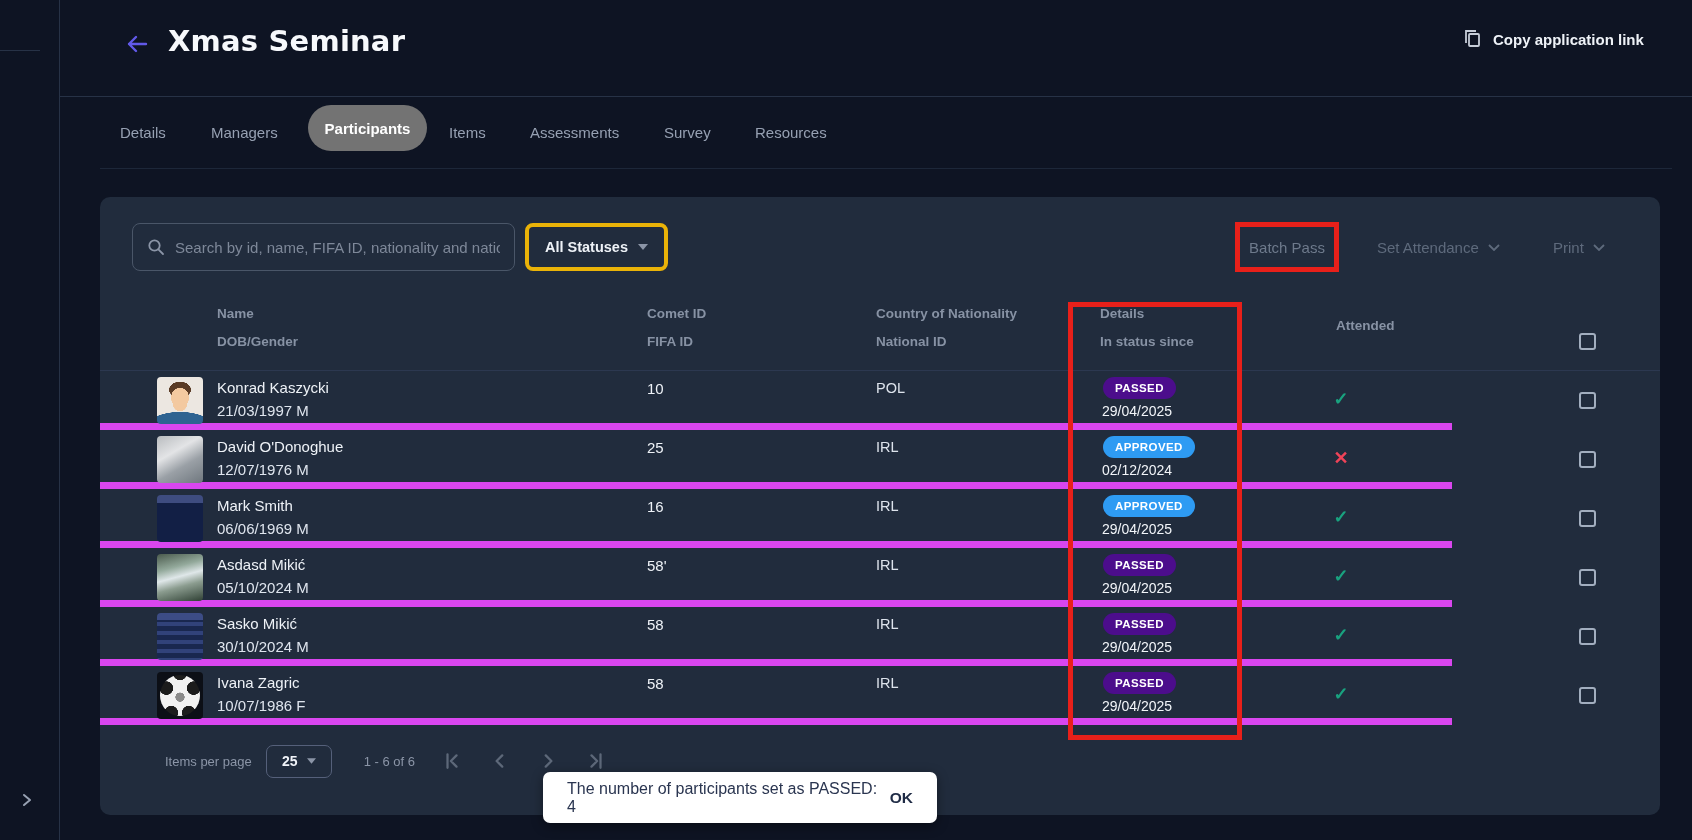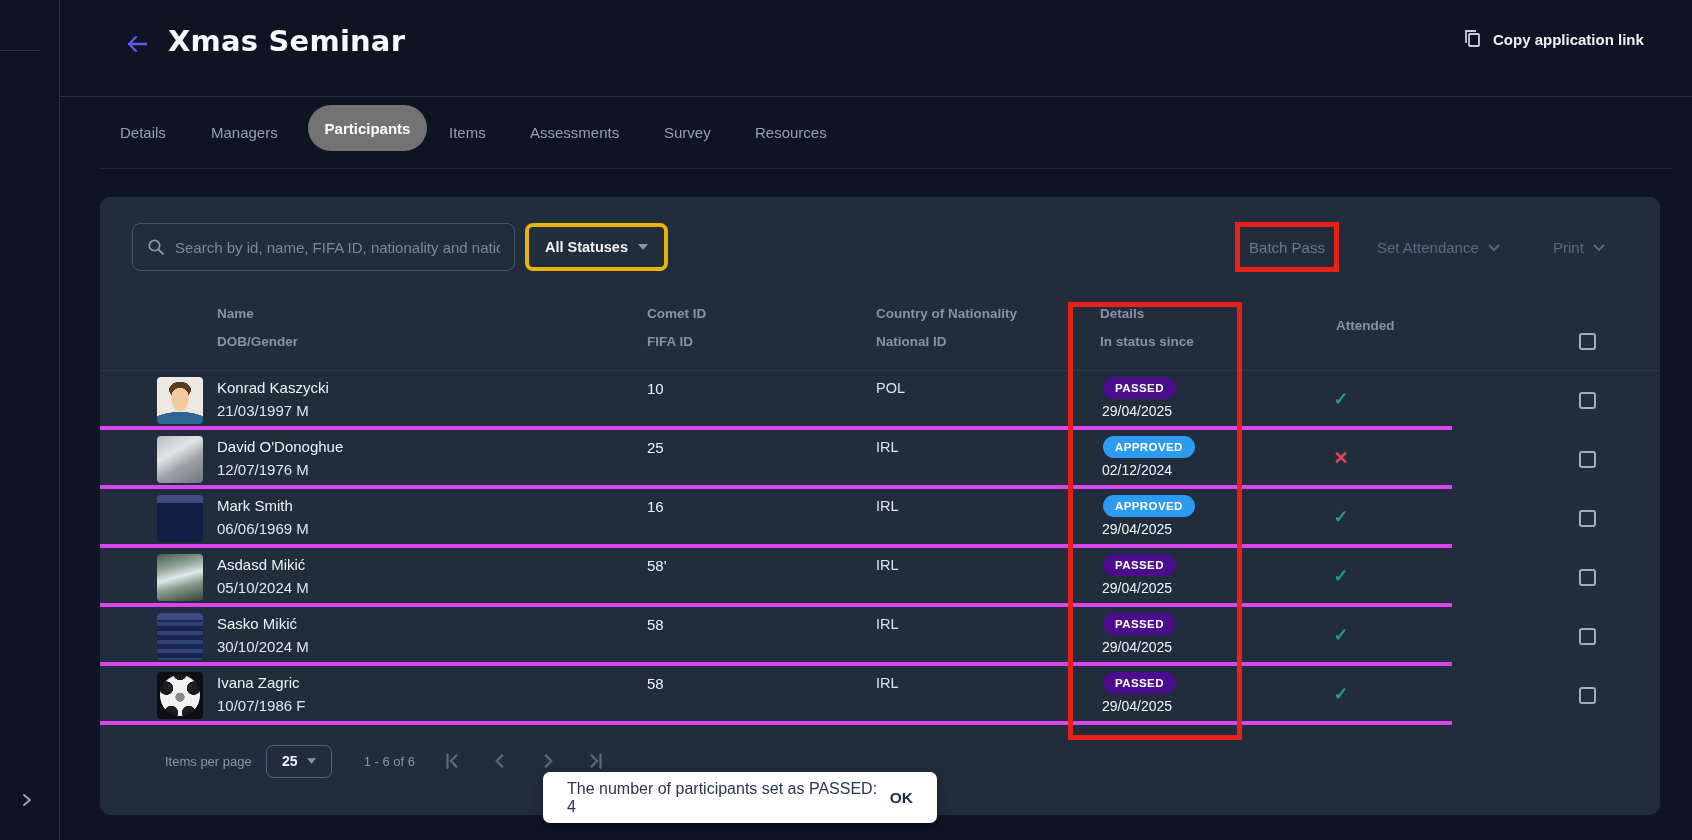--- a/index.html
+++ b/index.html
@@ -40,21 +40,21 @@
   .ghost-btn .lbl { font-size:15px; color:#5e6a7c; }
   .set-attendance { left:1277px; }
   .print-btn { left:1453px; }
 
   
   .thead { position:absolute; left:0; top:95px; width:1560px; height:79px; border-bottom:1px solid #2c3850; }
   .th { position:absolute; font-size:13.5px; font-weight:700; color:#8792a4; white-space:nowrap; }
   .th .l2 { display:block; margin-top:13px; }
 
   
-  .row { position:absolute; left:0; width:1352px; height:59px; border-bottom:4px solid #d946ef; cursor:pointer; }
+  .row { position:absolute; left:0; width:1352px; height:59px; border-bottom:7px solid #d946ef; cursor:pointer; }
   .avatar { position:absolute; left:57px; top:6px; width:46px; height:47px; border-radius:4px; overflow:hidden; }
   .avatar.cartoon-man { background:
       radial-gradient(ellipse 34px 16px at 50% 108%, #2f6391 98%, transparent 100%),
       radial-gradient(ellipse 7px 7px at 50% 58%, #f3c9a0 98%, transparent 100%),
       radial-gradient(ellipse 9px 10px at 50% 44%, #f3c9a0 98%, transparent 100%),
       radial-gradient(ellipse 11px 8px at 50% 27%, #5a3b26 98%, transparent 100%),
       #ece7e1; }
   .avatar.ceiling-photo { background:linear-gradient(150deg,#b9bcbf 0%,#e3e4e6 35%,#9aa0a6 62%,#6f777e 100%); }
   .avatar.app-window { background:linear-gradient(180deg,#3e4c80 0 8px,#121f45 8px 52px,#0d1736 52px 100%); }
   .avatar.waterfall-photo { background:linear-gradient(165deg,#4a5a4c 0%,#93a99b 30%,#dfe7e9 48%,#8b9c8f 66%,#2f4034 100%); }

